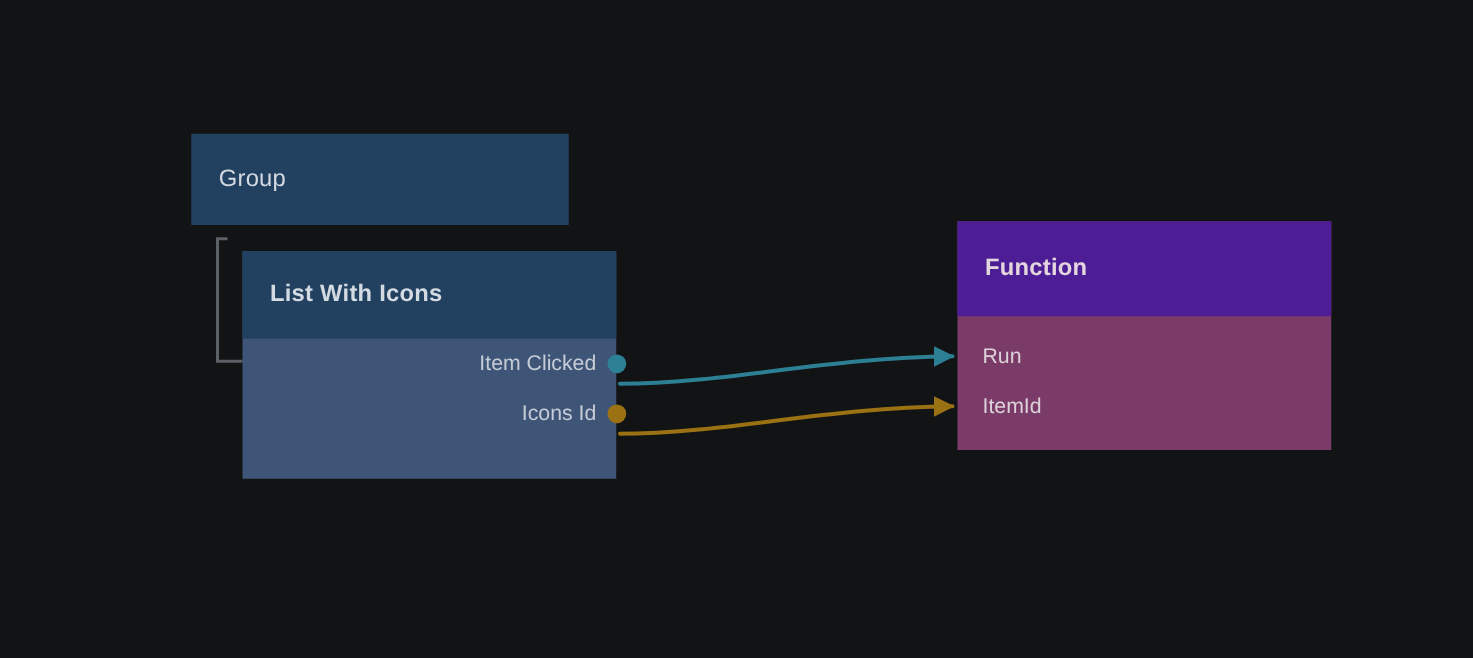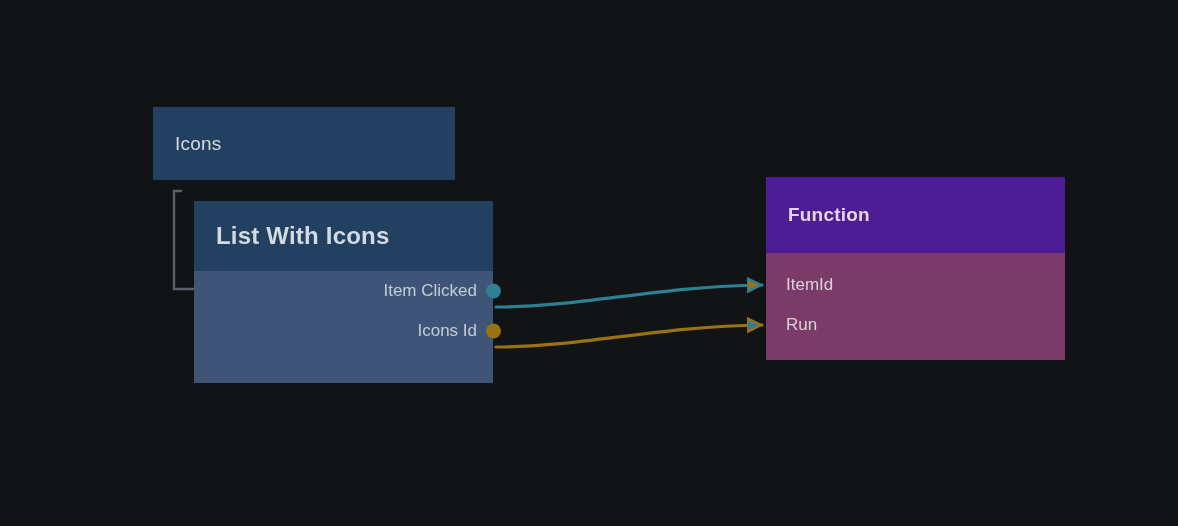--- a/index.html
+++ b/index.html
@@ -83,21 +83,21 @@
     width: 299px;
     height: 182px;
     background: #3e5578;
   }
   #list-node .node-header {
     height: 70px;
     background: #22405f;
     padding-left: 22px;
   }
   #list-node .node-header .node-title {
-    font-size: 24px;
+    font-size: 19px;
     font-weight: bold;
   }
   .port-list {
   }
   .port-row {
     position: relative;
     height: 40px;
     display: flex;
     align-items: center;
   }
@@ -177,21 +177,21 @@
 
     <path fill="none" stroke="#9a7214" stroke-width="3.2" stroke-linecap="round" marker-end="url(#arrow-gold)" d="M 496 347 C 580 347, 660 326, 762 325"></path>
   </svg>
 
   <svg id="group-bracket" viewBox="0 0 24 104" width="24" height="104">
     <path fill="none" stroke="#5c6168" stroke-width="2.4" d="M 10 2 L 2 2 L 2 100 L 22 100"></path>
   </svg>
 
   <div class="node" id="group-node">
     <div class="node-header">
-      <span class="node-title">Icons</span>
+      <span class="node-title">Group</span>
     </div>
   </div>
 
   <div class="node" id="list-node">
     <div class="node-header">
       <span class="node-title">List With Icons</span>
     </div>
     <div class="port-list">
 
       <div class="port-row out">
@@ -205,31 +205,31 @@
       </div>
 
     </div>
   </div>
 
   <div class="node" id="function-node">
     <div class="node-header">
       <span class="node-title">Function</span>
     </div>
     <div class="port-list">
+
+      <div class="port-row in">
+        <svg class="port-arrow" viewBox="0 0 16 16" width="16" height="16">
+          <path d="M 0 3.5 L 11 8 L 0 12.5 z" fill="#2d7f94"></path>
+        </svg>
+        <span class="port-label">Run</span>
+      </div>
 
       <div class="port-row in">
         <svg class="port-arrow" viewBox="0 0 16 16" width="16" height="16">
           <path d="M 0 3.5 L 11 8 L 0 12.5 z" fill="#9a7214"></path>
         </svg>
         <span class="port-label">ItemId</span>
       </div>
 
-      <div class="port-row in">
-        <svg class="port-arrow" viewBox="0 0 16 16" width="16" height="16">
-          <path d="M 0 3.5 L 11 8 L 0 12.5 z" fill="#2d7f94"></path>
-        </svg>
-        <span class="port-label">Run</span>
-      </div>
-
     </div>
   </div>
 
 </div>
 
 </body></html>

